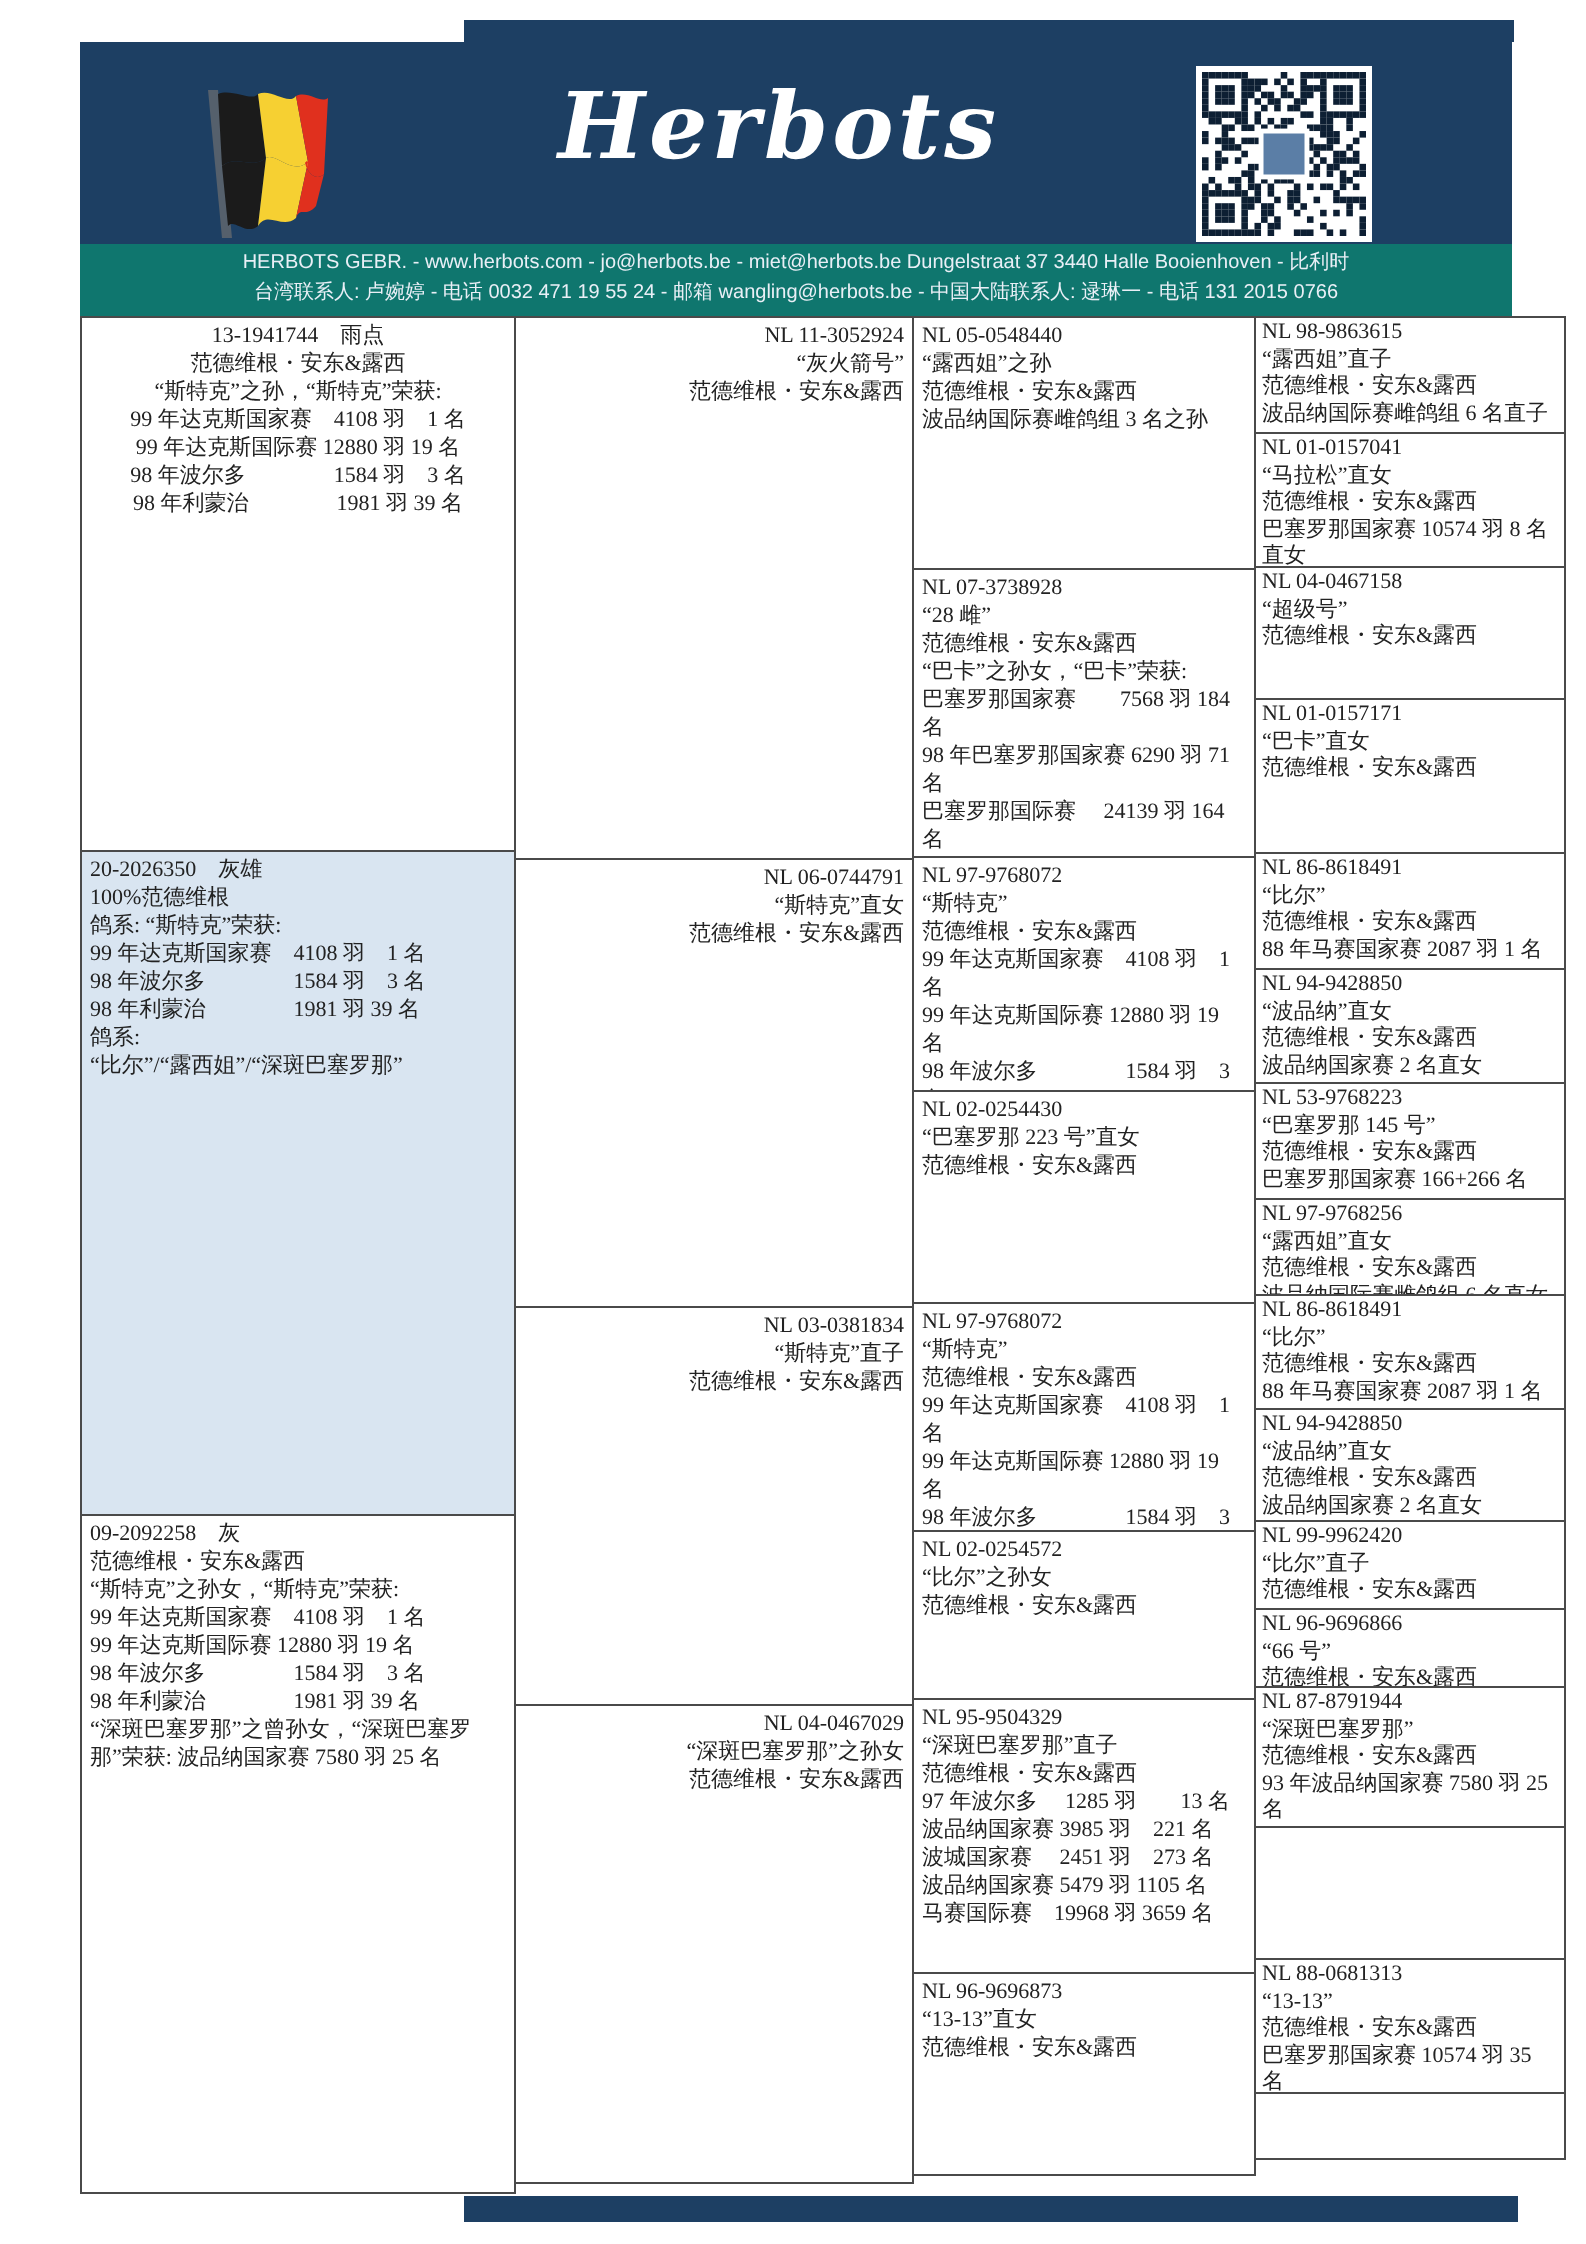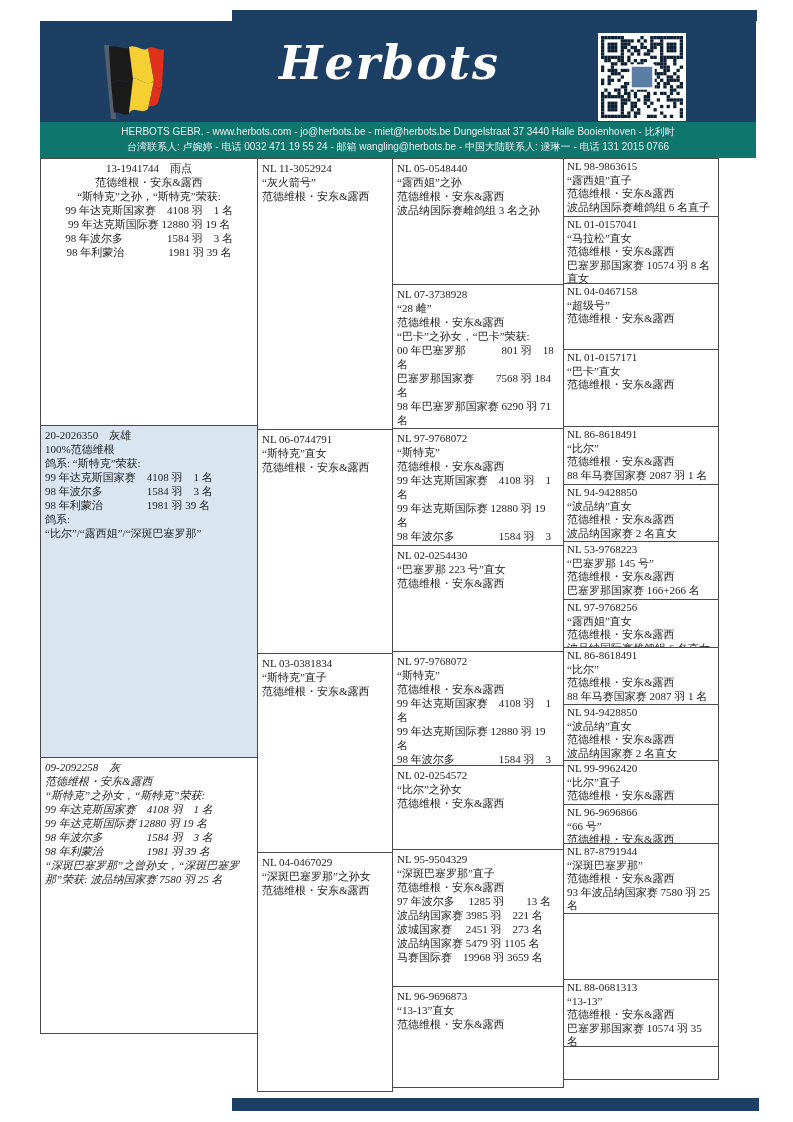--- a/index.html
+++ b/index.html
@@ -386,32 +386,32 @@
         <div class="block hl" style="height: 333px;">
           <div class="ln">20-2026350　灰雄</div>
           <div class="ln">100%范德维根</div>
           <div class="ln">鸽系: “斯特克”荣获:</div>
           <div class="ln">99 年达克斯国家赛　4108 羽　1 名</div>
           <div class="ln">98 年波尔多　　　　1584 羽　3 名</div>
           <div class="ln">98 年利蒙治　　　　1981 羽 39 名</div>
           <div class="ln">鸽系:</div>
           <div class="ln">“比尔”/“露西姐”/“深斑巴塞罗那”</div>
         </div>
-        <div class="block" style="height: 277px; font-style: italic;">
+        <div class="block" style="height: 340px;">
           <div class="ln">09-2092258　灰</div>
           <div class="ln">范德维根・安东&amp;露西</div>
           <div class="ln">“斯特克”之孙女，“斯特克”荣获:</div>
           <div class="ln">99 年达克斯国家赛　4108 羽　1 名</div>
           <div class="ln">99 年达克斯国际赛 12880 羽 19 名</div>
           <div class="ln">98 年波尔多　　　　1584 羽　3 名</div>
           <div class="ln">98 年利蒙治　　　　1981 羽 39 名</div>
           <div class="ln">“深斑巴塞罗那”之曾孙女，“深斑巴塞罗那”荣获: 波品纳国家赛 7580 羽 25 名</div>
         </div>
       </div>
-      <div class="col" style="width: 136px;">
+      <div class="col" style="width: 200px; text-align: right;">
         <div class="block" style="height: 272px;">
           <div class="ln">NL 11-3052924</div>
           <div class="ln">“灰火箭号”</div>
           <div class="ln">范德维根・安东&amp;露西</div>
         </div>
         <div class="block" style="height: 225px;">
           <div class="ln">NL 06-0744791</div>
           <div class="ln">“斯特克”直女</div>
           <div class="ln">范德维根・安东&amp;露西</div>
         </div>
@@ -431,21 +431,20 @@
           <div class="ln">NL 05-0548440</div>
           <div class="ln">“露西姐”之孙</div>
           <div class="ln">范德维根・安东&amp;露西</div>
           <div class="ln">波品纳国际赛雌鸽组 3 名之孙</div>
         </div>
         <div class="block" style="height: 145px;">
           <div class="ln">NL 07-3738928</div>
           <div class="ln">“28 雌”</div>
           <div class="ln">范德维根・安东&amp;露西</div>
           <div class="ln">“巴卡”之孙女，“巴卡”荣获:</div>
-          <div class="ln">00 年巴塞罗那　　　 801 羽　18 名</div>
           <div class="ln">巴塞罗那国家赛　　7568 羽 184 名</div>
           <div class="ln">98 年巴塞罗那国家赛 6290 羽 71 名</div>
           <div class="ln">巴塞罗那国际赛　 24139 羽 164 名</div>
         </div>
         <div class="block" style="height: 118px;">
           <div class="ln">NL 97-9768072</div>
           <div class="ln">“斯特克”</div>
           <div class="ln">范德维根・安东&amp;露西</div>
           <div class="ln">99 年达克斯国家赛　4108 羽　1 名</div>
           <div class="ln">99 年达克斯国际赛 12880 羽 19 名</div>

